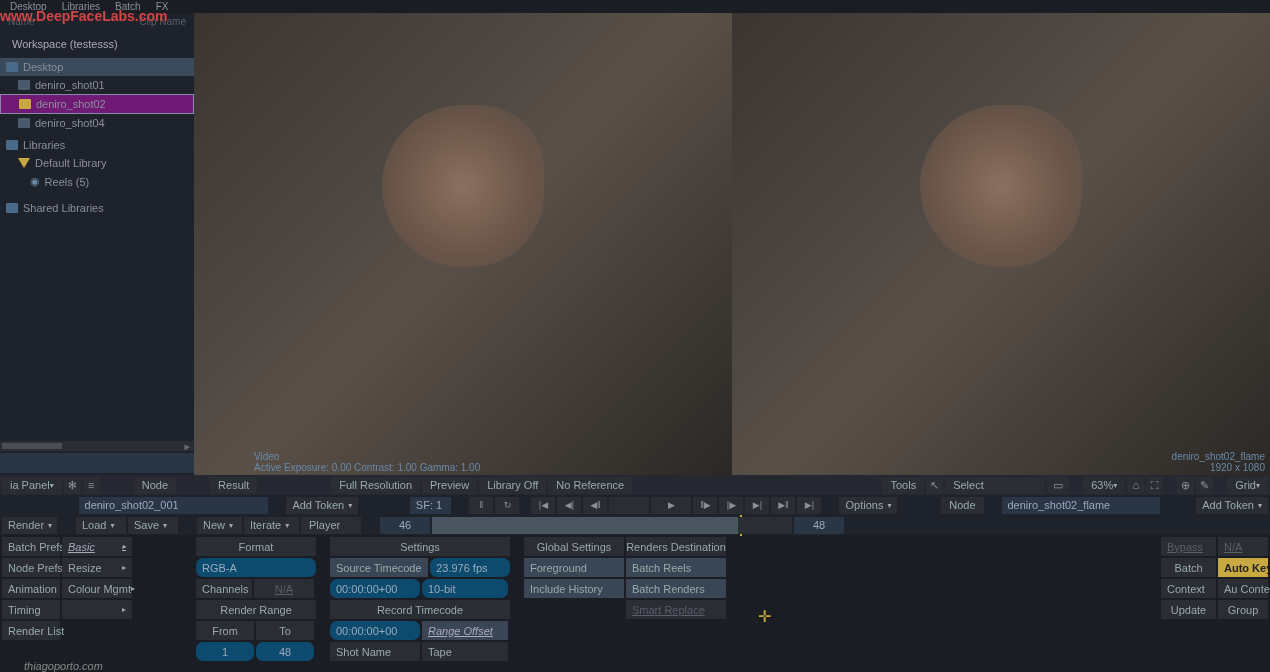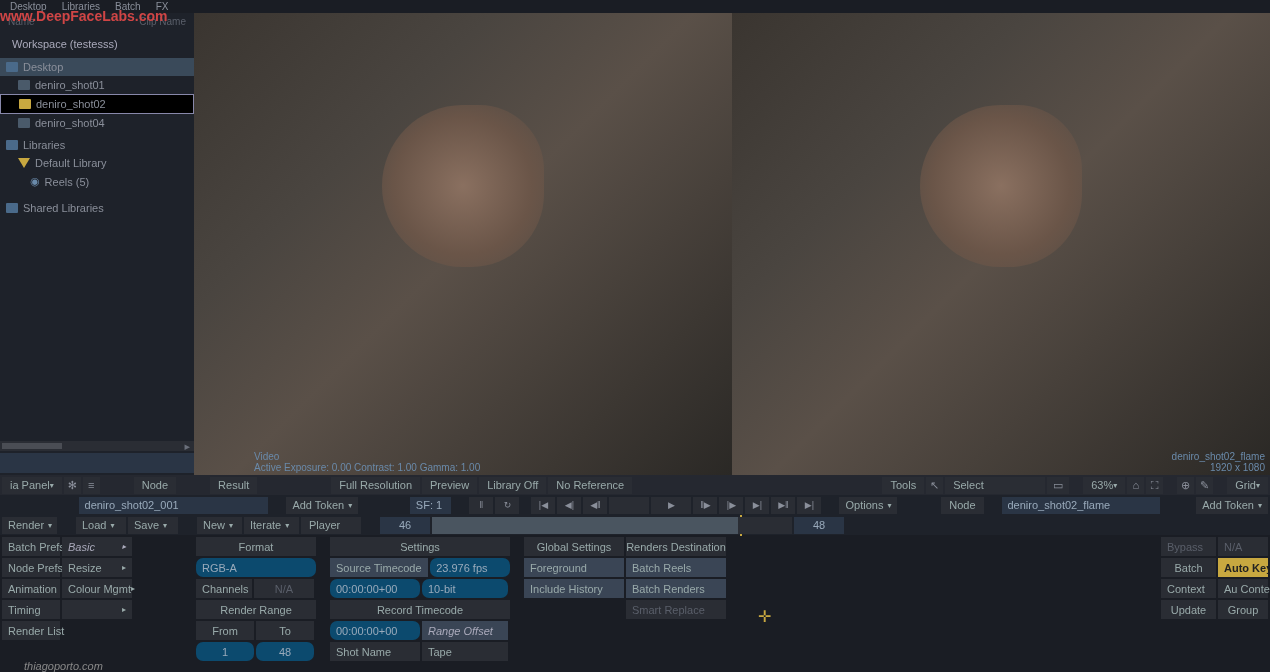--- a/index.html
+++ b/index.html
@@ -6,21 +6,21 @@
 body { background: #1a1d24; color: #8a8f9a; font-size: 11px; width: 1270px; height: 672px; overflow: hidden; position: relative; }
 .watermark { position: absolute; top: 8px; left: 0; color: #d04545; font-size: 14px; font-weight: bold; z-index: 100; }
 .top-menu { display: flex; gap: 15px; padding: 1px 10px; background: #1a1d24; font-size: 10px; }
 .top-menu span { color: #8a8f9a; cursor: pointer; }
 .layout { display: flex; height: 462px; }
 .sidebar { width: 194px; background: #1e222a; display: flex; flex-direction: column; }
 .sort-row { display: flex; gap: 10px; padding: 3px 8px; font-size: 10px; color: #5a5f6a; }
 .workspace-header { padding: 8px 12px; background: #1e222a; color: #aab; }
 .tree-item { display: flex; align-items: center; gap: 5px; padding: 3px 6px; cursor: pointer; }
 .tree-item.selected { background: #3a4a5a; }
-.tree-item.current { background: #000000; border: 1px solid #88a; }
+.tree-item.current { background: #701a75; border: 1px solid #88a; }
 .tree-icon { width: 12px; height: 10px; background: #4a6a8a; border-radius: 1px; }
 .tree-icon.folder { background: #4a6a8a; }
 .tree-icon.clip { background: #4a5a6a; }
 .tree-icon.current-clip { background: #c8a840; }
 .tree-indent-1 { padding-left: 6px; }
 .tree-indent-2 { padding-left: 18px; }
 .tree-indent-3 { padding-left: 30px; }
 .down-arrow { width: 12px; height: 10px; background: #c8a840; clip-path: polygon(0 0, 100% 0, 50% 100%); }
 .sidebar-scroll { height: 10px; background: #2a2d34; margin-top: auto; display: flex; align-items: center; }
 .sidebar-scroll-thumb { height: 6px; width: 60px; background: #4a4d54; margin-left: 2px; }
@@ -45,23 +45,23 @@
 .timeline-track { flex: 1; height: 17px; background: #4a5560; position: relative; cursor: pointer; }
 .timeline-track::after { content: ''; position: absolute; right: 0; top: 0; width: 15%; height: 100%; background: #2a2d34; }
 .timeline-marker { position: absolute; right: 14%; top: -2px; width: 2px; height: 21px; background: #c8a840; }
 .frame-box { width: 50px; height: 17px; background: #2a3545; text-align: center; color: #9ab; padding-top: 2px; }
 .bottom-panel { display: flex; gap: 2px; padding: 2px; height: 130px; }
 .bp-col { display: flex; flex-direction: column; gap: 2px; }
 .bp-cell { background: #2a2d34; padding: 2px 6px; color: #9aa; height: 19px; display: flex; align-items: center; font-size: 11px; white-space: nowrap; }
 .bp-cell.header { justify-content: center; }
 .bp-cell.input { background: #0c4a6e; color: #9ab; border-radius: 7px; }
 .bp-cell.highlight { background: #3a4555; }
-.bp-cell.italic { font-style: italic; color: #aab; }
+.bp-cell.italic { font-style: italic; color: #aab; text-decoration: underline; }
 .bp-cell.autokey { background: #c8a840; color: #222; font-weight: bold; }
-.bp-cell.dim { color: #5a5f6a; }
+.bp-cell.dim { color: #5a5f6a; text-decoration: underline; }
 .bp-cell.arrow::after { content: '▸'; margin-left: auto; font-size: 8px; }
 .cursor-cross { position: absolute; color: #c8a840; font-size: 16px; }
 .footer-link { position: absolute; bottom: 0; left: 24px; color: #888; font-style: italic; font-size: 11px; }
 </style>
 </head>
 <body>
 
 <div class="watermark">www.DeepFaceLabs.com</div>
 
 <div class="top-menu">

